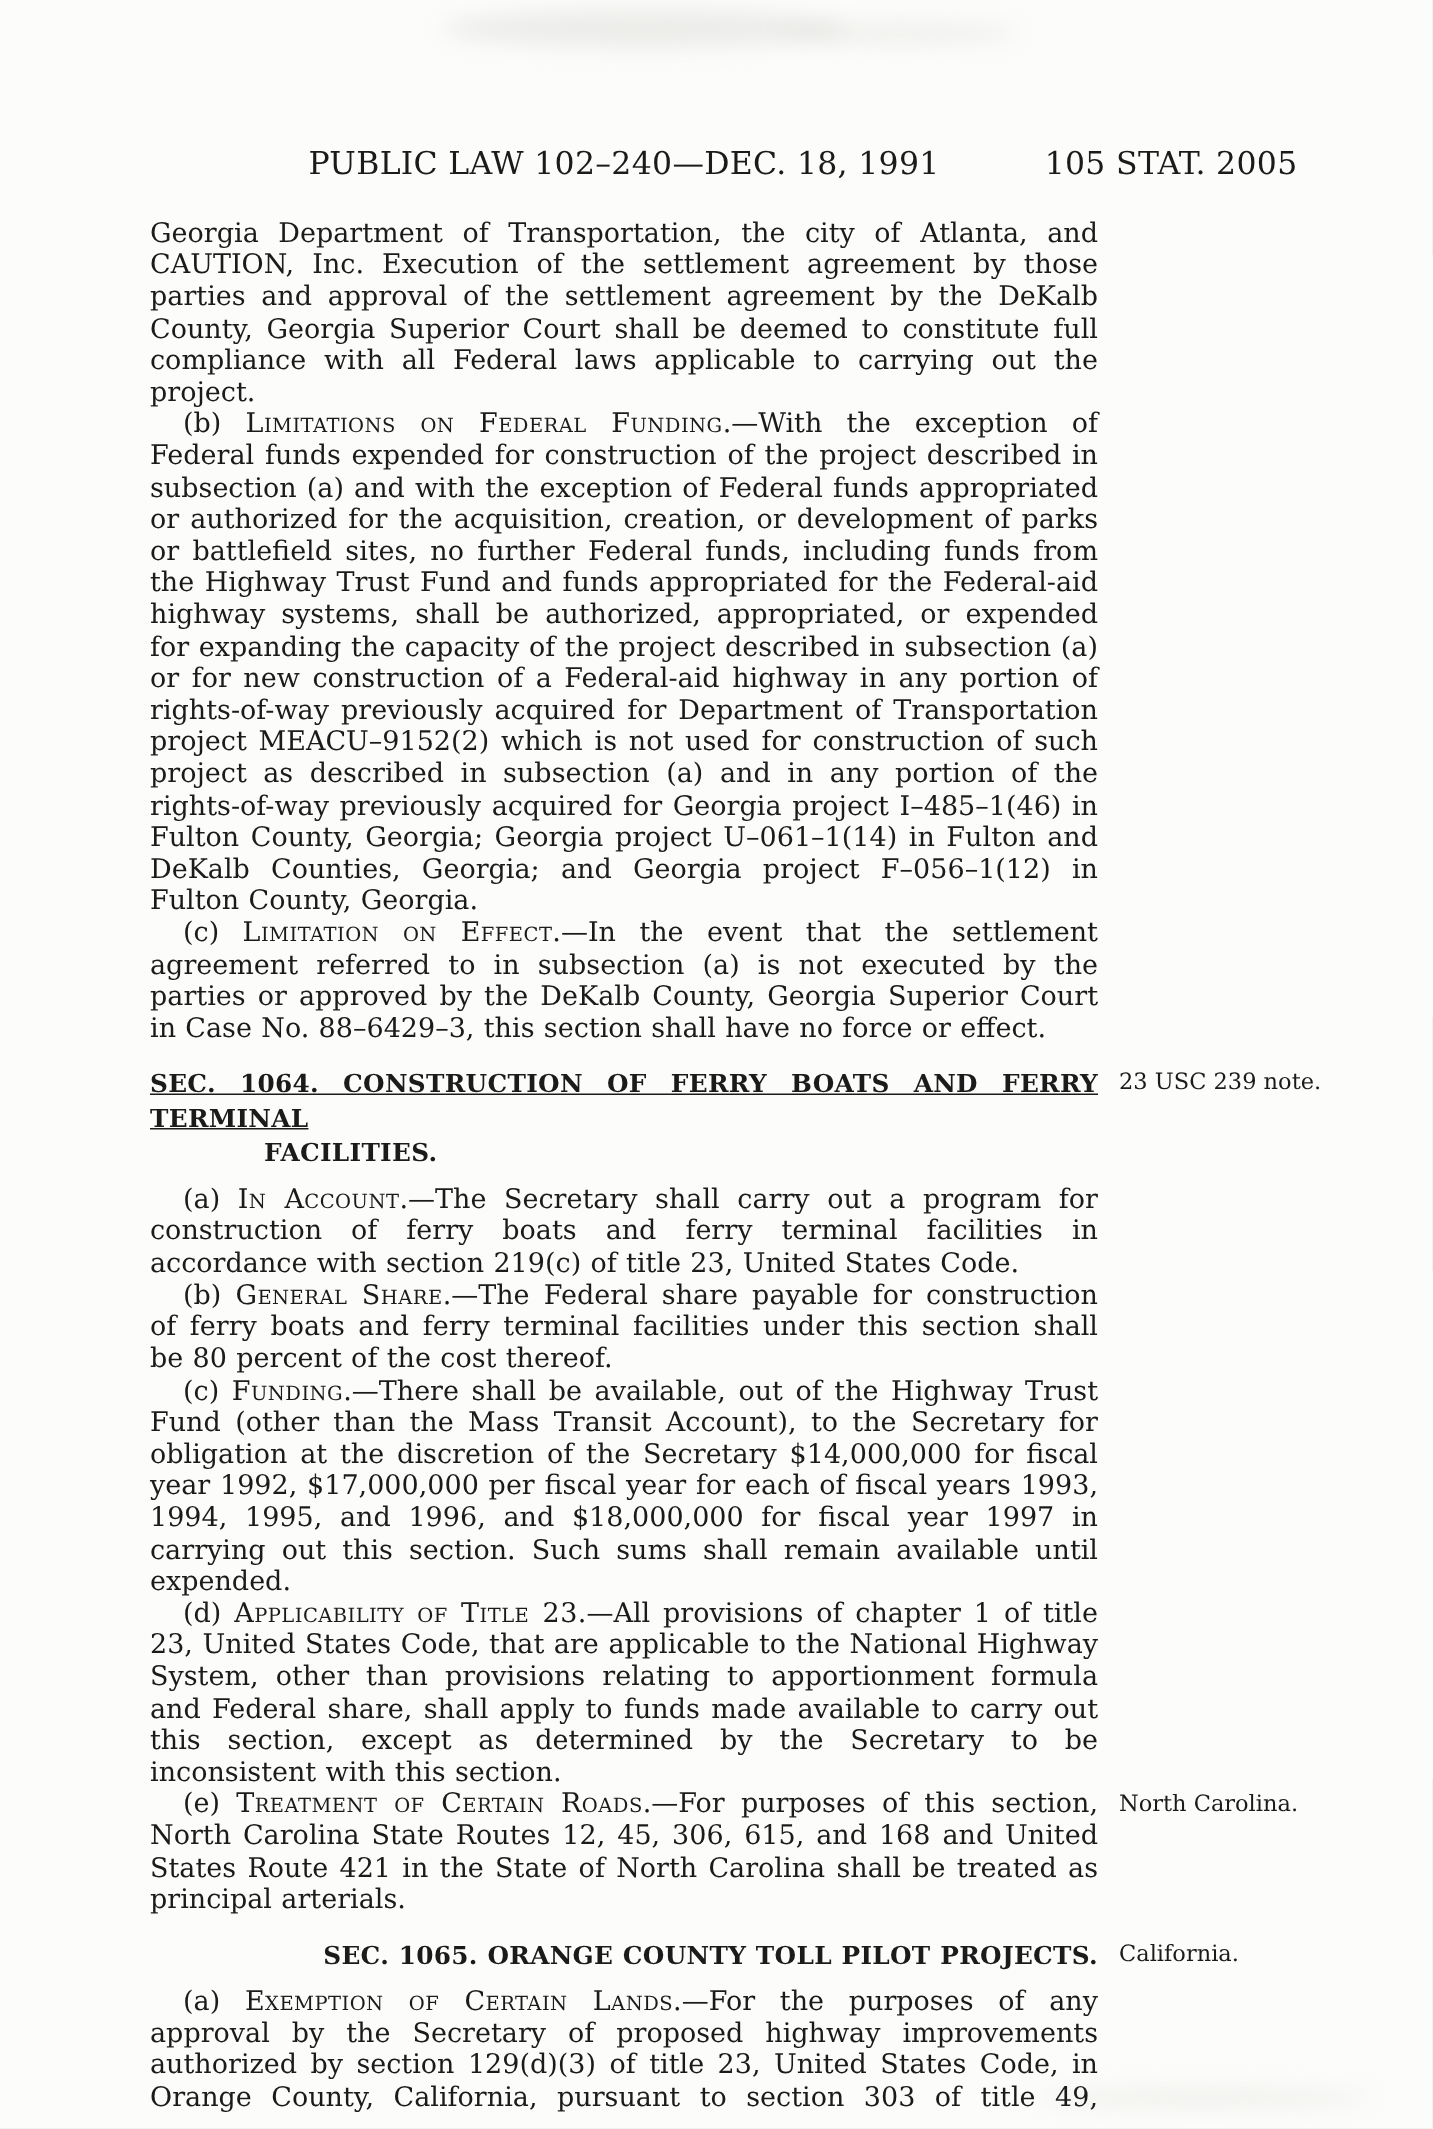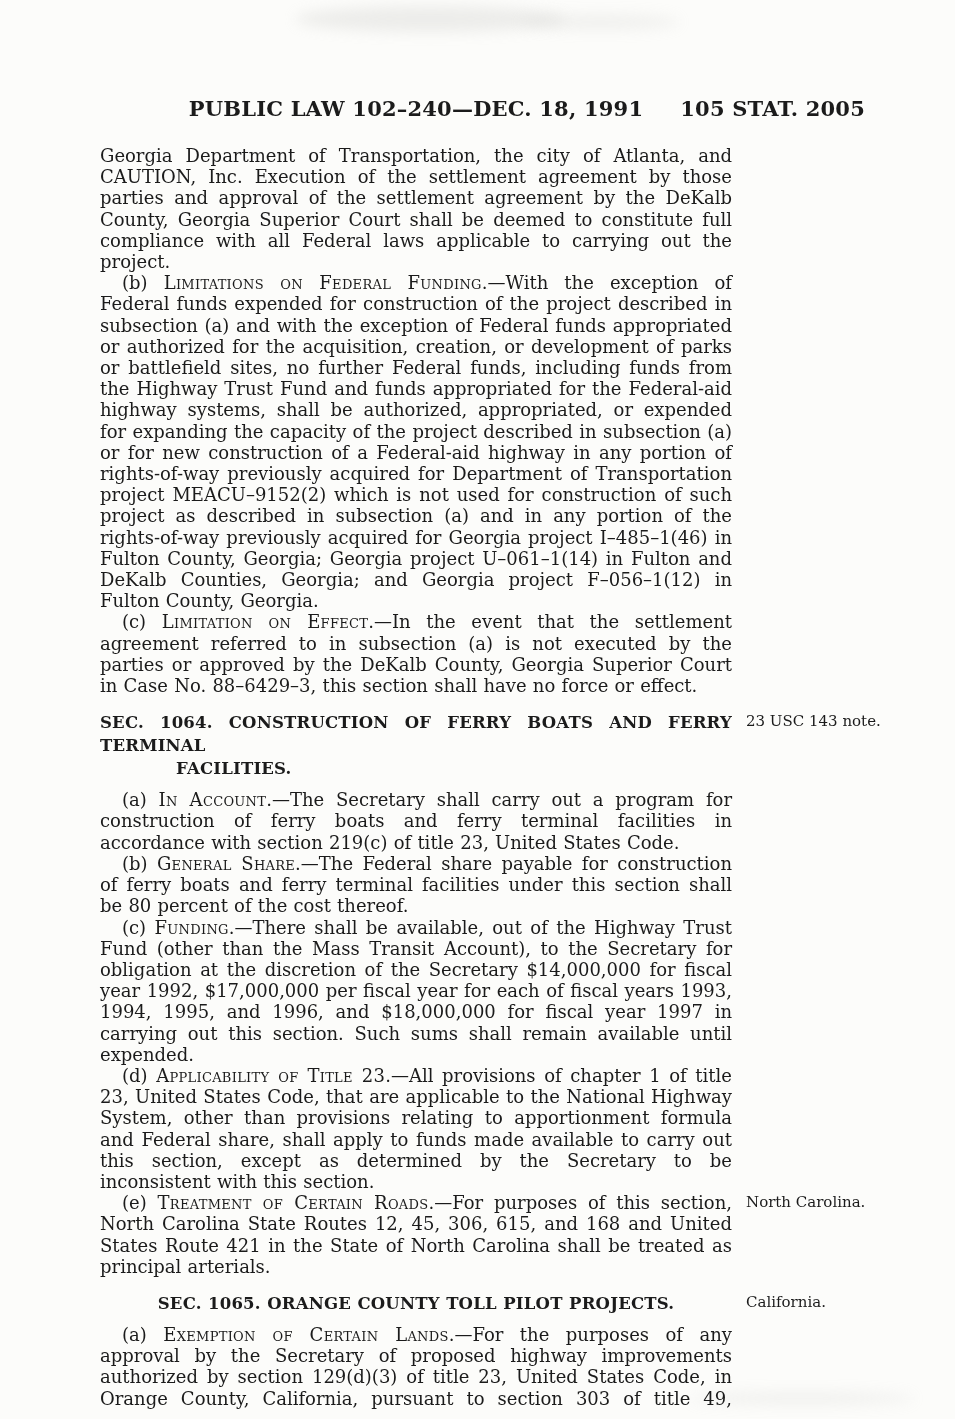--- a/index.html
+++ b/index.html
@@ -32,21 +32,20 @@
 
   .running-header {
     position: absolute;
     top: 96px;
     left: 100px;
     width: 765px;
     font-size: 21px;
     line-height: 26px;
     letter-spacing: 0.2px;
     white-space: nowrap;
-    font-weight: bold;
   }
   .running-header .law {
     display: inline-block;
     width: 632px;
     text-align: center;
   }
   .running-header .stat {
     position: absolute;
     right: 0;
     top: 0;
@@ -72,22 +71,22 @@
   .sc { font-variant: small-caps; letter-spacing: 0.3px; margin-top: 20px; }
 
   .sec-heading {
     position: relative;
     font-weight: bold;
     font-size: 16.5px;
     line-height: 23px;
     margin: 15px 0 9px 0;
     letter-spacing: 0.2px;
   }
-  .h-line1 { display: block; text-align: center; }
-  .h-line1.just { text-align: justify; text-align-last: justify; }
+  .h-line1 { display: block; text-align: right; }
+  .h-line1.just { text-align: justify; text-align-last: justify; text-decoration: underline; }
   .h-line2 { display: block; margin-left: 76px; }
 
   .margin-note {
     position: absolute;
     left: 646px;
     top: 1px;
     width: 200px;
     font-size: 15px;
     line-height: 18px;
     font-weight: normal;
@@ -113,21 +112,21 @@
     <span class="stat">105 STAT. 2005</span>
   </div>
 
   <div class="text-column" id="text-column">
       <p class="para"><span>Georgia Department of Transportation, the city of Atlanta, and CAUTION, Inc. Execution of the settlement agreement by those parties and approval of the settlement agreement by the DeKalb County, Georgia Superior Court shall be deemed to constitute full compliance with all Federal laws applicable to carrying out the project.</span></p>
       <p class="para indent"><span>(b) </span><span class="sc">Limitations on Federal Funding</span><span>.—With the exception of Federal funds expended for construction of the project described in subsection (a) and with the exception of Federal funds appropriated or authorized for the acquisition, creation, or development of parks or battlefield sites, no further Federal funds, including funds from the Highway Trust Fund and funds appropriated for the Federal-aid highway systems, shall be authorized, appropriated, or expended for expanding the capacity of the project described in subsection (a) or for new construction of a Federal-aid highway in any portion of rights-of-way previously acquired for Department of Transportation project MEACU–9152(2) which is not used for construction of such project as described in subsection (a) and in any portion of the rights-of-way previously acquired for Georgia project I–485–1(46) in Fulton County, Georgia; Georgia project U–061–1(14) in Fulton and DeKalb Counties, Georgia; and Georgia project F–056–1(12) in Fulton County, Georgia.</span></p>
       <p class="para indent"><span>(c) </span><span class="sc">Limitation on Effect</span><span>.—In the event that the settlement agreement referred to in subsection (a) is not executed by the parties or approved by the DeKalb County, Georgia Superior Court in Case No. 88–6429–3, this section shall have no force or effect.</span></p>
       <div class="sec-heading">
         <span class="h-line1 just">SEC. 1064. CONSTRUCTION OF FERRY BOATS AND FERRY TERMINAL</span>
         <span class="h-line2">FACILITIES.</span>
-        <span class="margin-note">23 USC 143 note.</span>
+        <span class="margin-note">23 USC 239 note.</span>
       </div>
       <p class="para indent"><span>(a) </span><span class="sc">In Account</span><span>.—The Secretary shall carry out a program for construction of ferry boats and ferry terminal facilities in accordance with section 219(c) of title 23, United States Code.</span></p>
       <p class="para indent"><span>(b) </span><span class="sc">General Share</span><span>.—The Federal share payable for construction of ferry boats and ferry terminal facilities under this section shall be 80 percent of the cost thereof.</span></p>
       <p class="para indent"><span>(c) </span><span class="sc">Funding</span><span>.—There shall be available, out of the Highway Trust Fund (other than the Mass Transit Account), to the Secretary for obligation at the discretion of the Secretary $14,000,000 for fiscal year 1992, $17,000,000 per fiscal year for each of fiscal years 1993, 1994, 1995, and 1996, and $18,000,000 for fiscal year 1997 in carrying out this section. Such sums shall remain available until expended.</span></p>
       <p class="para indent"><span>(d) </span><span class="sc">Applicability of Title 23</span><span>.—All provisions of chapter 1 of title 23, United States Code, that are applicable to the National Highway System, other than provisions relating to apportionment formula and Federal share, shall apply to funds made available to carry out this section, except as determined by the Secretary to be inconsistent with this section.</span></p>
       <p class="para indent"><span>(e) </span><span class="sc">Treatment of Certain Roads</span><span>.—For purposes of this section, North Carolina State Routes 12, 45, 306, 615, and 168 and United States Route 421 in the State of North Carolina shall be treated as principal arterials.</span><span class="margin-note">North Carolina.</span></p>
       <div class="sec-heading">
         <span class="h-line1">SEC. 1065. ORANGE COUNTY TOLL PILOT PROJECTS.</span>
         <span class="margin-note">California.</span>
       </div>

